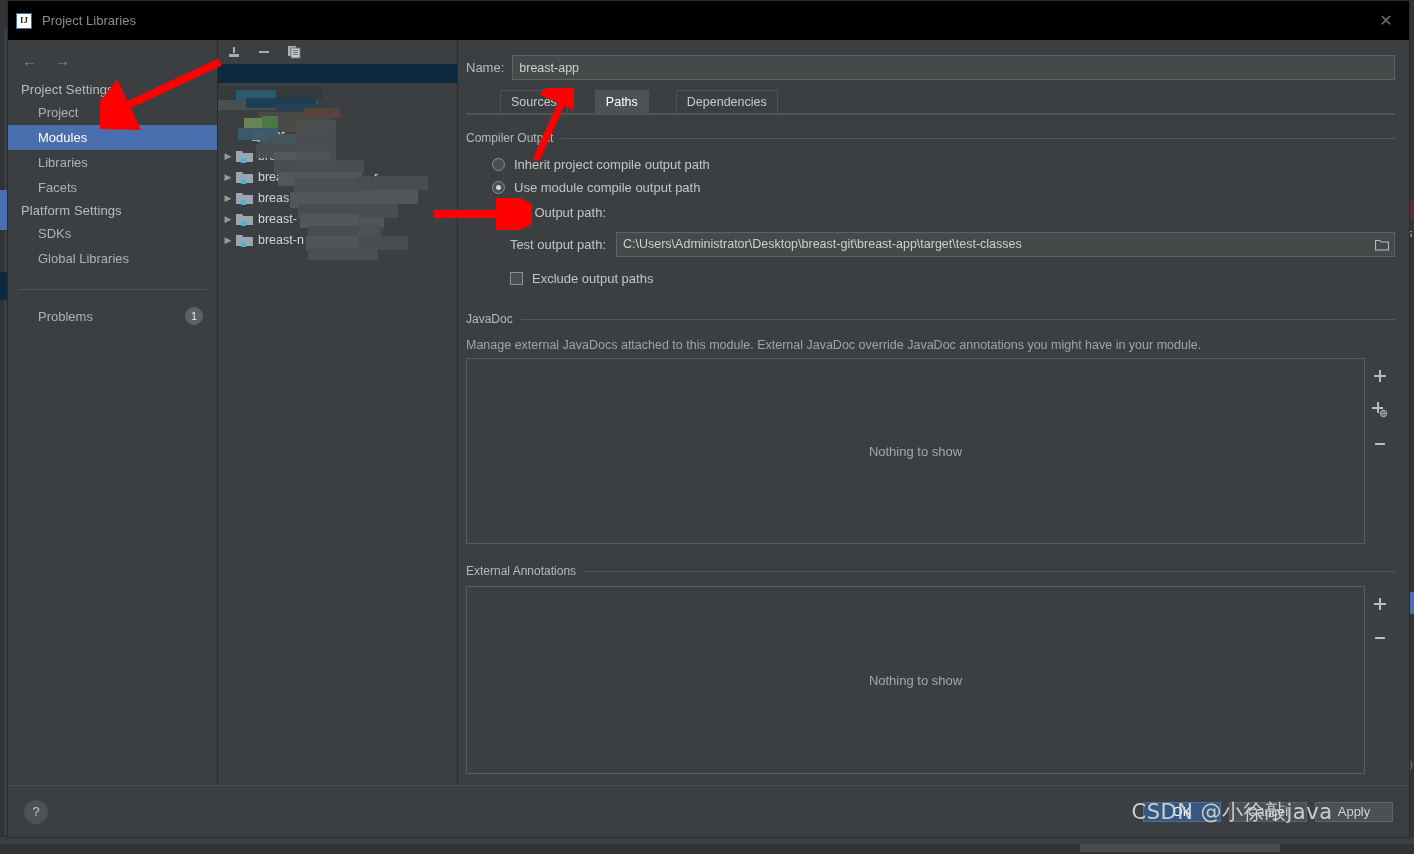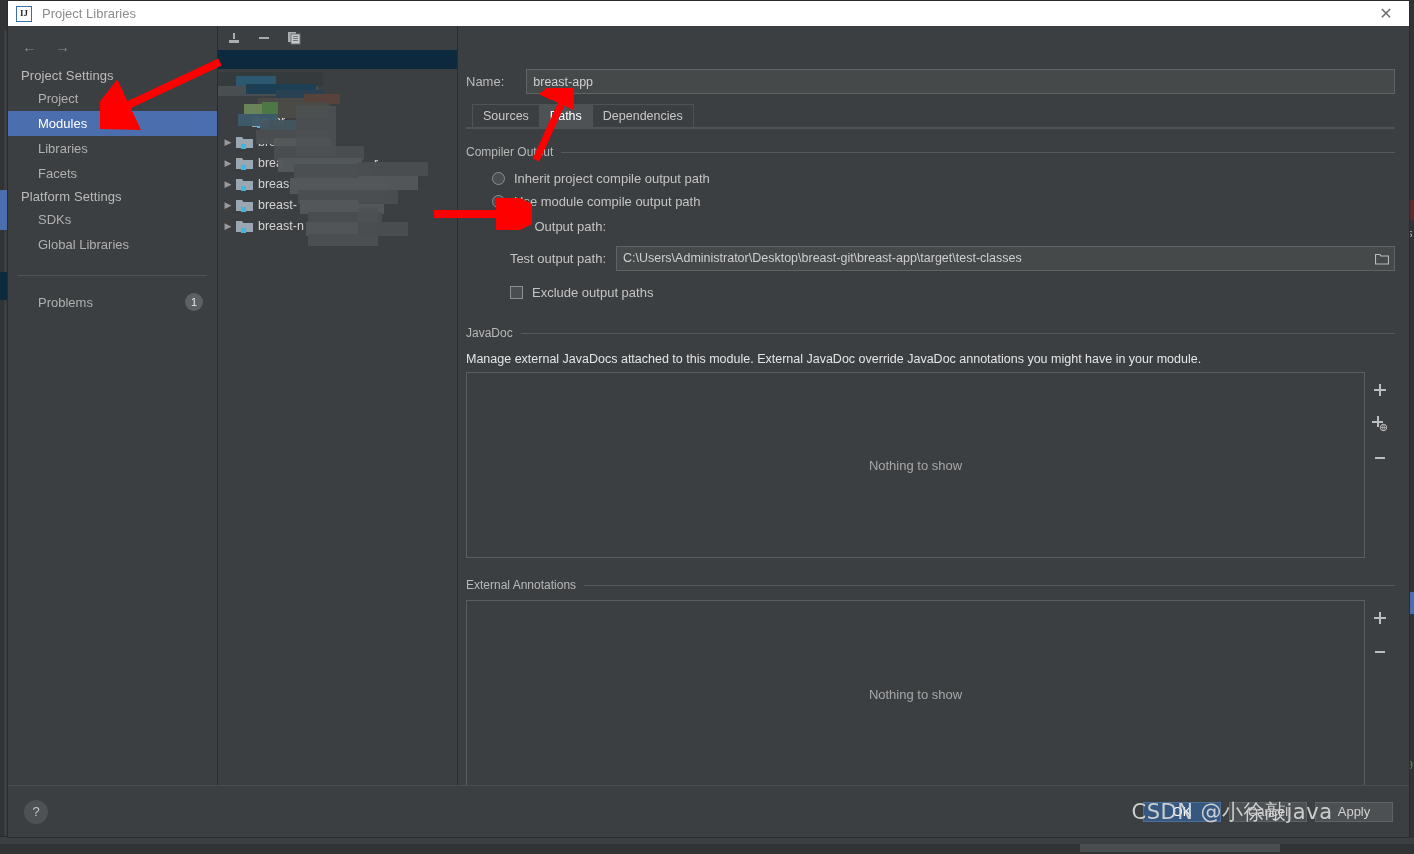--- a/index.html
+++ b/index.html
@@ -39,22 +39,22 @@
     position: absolute;
     left: 7px; top: 0;
     width: 1403px;
     height: 838px;
     background: #3c3f41;
     border: 1px solid #2b2b2b;
     display: flex;
     flex-direction: column;
   }
   .titlebar {
-    height: 25px;
-    background: #ffffff;
+    height: 39px;
+    background: #000000;
     display: flex;
     align-items: center;
     padding: 0 0 0 8px;
     flex: none;
   }
   .ij-icon {
     width: 16px; height: 16px;
     background: #ffffff;
     border: 1px solid #3a6ea5;
     display: inline-flex; align-items: center; justify-content: center;
@@ -185,24 +185,23 @@
     background: #3c3f41;
     padding: 12px 14px 0 8px;
     display: flex;
     flex-direction: column;
     overflow: hidden;
     position: relative;
   }
   .name-row {
     display: flex;
     align-items: center;
-    gap: 22px;
+    gap: 8px;
     padding: 3px 0 10px 0;
     flex: none;
-    margin-top: 28px;
   }
   .name-lbl { color: #bbbbbb; font-size: 13px; }
   .txtfield {
     background: #45494a;
     border: 1px solid #5e6366;
     color: #cfcfcf;
     font-size: 12.5px;
     height: 25px;
     padding: 0 6px;
     line-height: 23px;
@@ -222,20 +221,21 @@
   }
   .tab {
     padding: 4px 10px 4px 10px;
     font-size: 12.5px;
     color: #c8c8c8;
     border: 1px solid #4f5356;
     border-bottom: none;
     background: #3c3f41;
     margin-right: -1px;
     cursor: default;
+    margin-left: 28px;
   }
   .tab.active { background: #4e5254; color: #ffffff; }
 
   .scrollarea { flex: 1; overflow: hidden; padding-top: 10px; min-height: 0; }
 
   .group {
     position: relative;
     margin-top: 6px;
   }
   .group-title {
@@ -302,21 +302,21 @@
   }
 
   .check-row { display: flex; align-items: center; gap: 9px; padding: 8px 0 4px 44px; }
   .checkbox {
     width: 13px; height: 13px;
     border: 1px solid #8a8f92; background: #4a4e50;
     flex: none; cursor: default;
   }
   .check-lbl { color: #c4c4c4; font-size: 13px; cursor: default; }
 
-  .desc { color: #e5e5e5; font-size: 12.5px; padding: 4px 0 6px 0; }
+  .desc { color: #a3a3a3; font-size: 12.5px; padding: 4px 0 6px 0; }
 
   .listbox-wrap { display: flex; align-items: stretch; }
   .listbox {
     flex: 1;
     background: #3c3f41;
     border: 1px solid #5a5e60;
     position: relative;
     min-width: 0;
   }
   .listbox .nothing {

